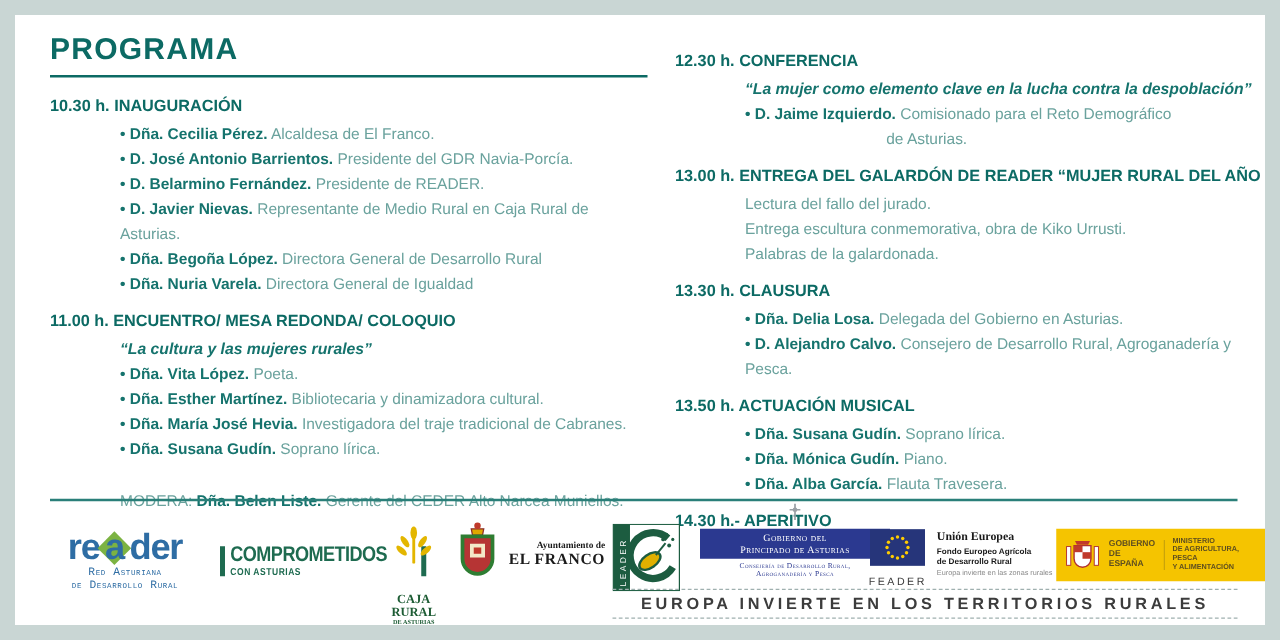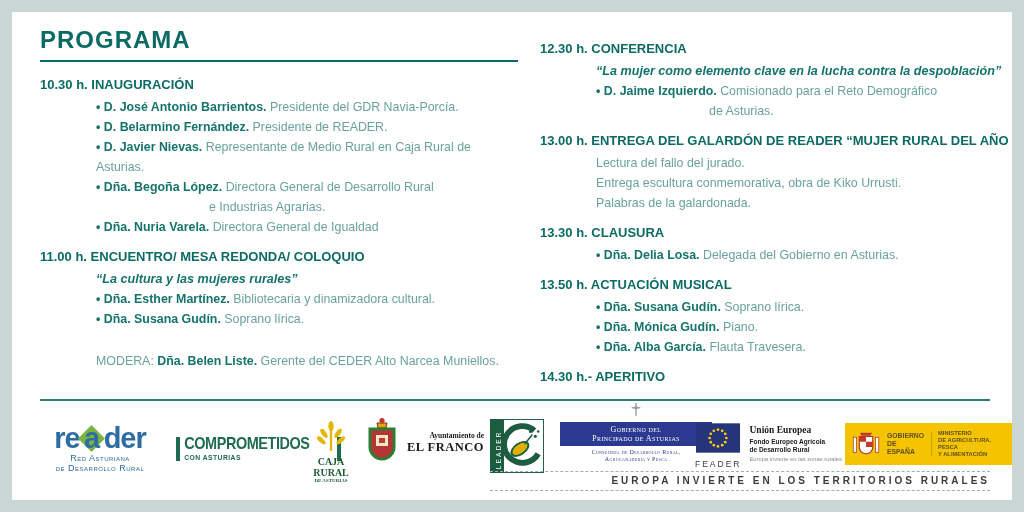--- a/index.html
+++ b/index.html
@@ -31,32 +31,32 @@
   
   .footer{position:absolute;left:0;right:0;top:387px;bottom:0;}
   .footer-rule{position:absolute;left:28px;right:22px;top:0;border-top:2px solid #2a7f79;}
   .logo{position:absolute;}
 
   
   .reader{left:28px;top:24px;width:120px;text-align:center;}
   .reader-word{font-size:29px;font-weight:700;color:#2e6da4;letter-spacing:-1px;line-height:30px;}
   .reader-a{position:relative;display:inline-block;width:24px;z-index:1;}
   .reader-a::before{content:'';position:absolute;left:2px;top:6px;width:19px;height:19px;background:#7cb342;transform:rotate(45deg);z-index:-1;}
-  .reader-tag{font-family:Liberation Sans, sans-serif;font-variant:small-caps;color:#2e6da4;font-size:9px;line-height:10px;letter-spacing:.5px;}
+  .reader-tag{font-family:Liberation Mono, monospace;font-variant:small-caps;color:#2e6da4;font-size:9px;line-height:10px;letter-spacing:.5px;}
 
   
   .compro{left:164px;top:36px;display:flex;align-items:stretch;color:#1e6b50;}
   .compro .bar{width:4px;background:#1e6b50;margin-top:2px;height:24px;}
   .compro .mid{padding:0 5px;transform:scaleX(.85);transform-origin:left;}
   .compro .l1{font-size:17px;font-weight:700;letter-spacing:-.5px;line-height:18px;}
   .compro .l2{font-size:8px;font-weight:700;letter-spacing:.5px;}
 
   
   .caja{left:288px;top:22px;width:62px;text-align:center;}
-  .caja .l1{font-family:"Liberation Serif",serif;font-weight:700;font-size:10px;color:#1d5c34;line-height:11px;margin-top:1px;}
+  .caja .l1{font-family:"Liberation Serif",serif;font-weight:700;font-size:10px;color:#1d5c34;line-height:11px;margin-top:18px;}
   .caja .l2{font-family:"Liberation Serif",serif;font-weight:700;font-size:5px;color:#1d5c34;}
 
   
   .franco{left:352px;top:18px;display:flex;align-items:center;gap:7px;}
   .franco .txt{text-align:right;font-family:"Liberation Serif",serif;color:#1a1a1a;}
   .franco .l1{font-size:7.5px;font-weight:700;}
   .franco .l2{font-size:12.5px;font-weight:700;letter-spacing:.5px;}
 
   
   .leader{left:478px;top:20px;}
@@ -75,46 +75,48 @@
   .eu .t1{font-size:9.5px;font-weight:700;color:#1a1a1a;line-height:11px;font-family:Liberation Serif, serif;}
   .eu .t2{font-size:6.5px;font-weight:700;color:#1a1a1a;line-height:7.5px;margin-top:2px;}
   .eu .t3{font-size:5.8px;color:#8a8a8a;margin-top:3px;}
 
   
   .spain{left:833px;top:24px;background:#f5c400;display:flex;align-items:center;gap:6px;padding:4px 8px 4px 6px;height:42px;}
   .spain .gov{font-size:6.8px;font-weight:700;color:#5f4f1f;line-height:8px;border-right:1px solid #c9a40a;padding-right:7px;}
   .spain .min{font-size:5.8px;font-weight:700;color:#5f4f1f;line-height:7px;}
 
   
-  .strip{position:absolute;left:478px;right:22px;top:72px;border-top:1px dashed #9fb0af;border-bottom:1px dashed #9fb0af;padding:3px 0 4px;text-align:right;font-size:10px;font-weight:700;letter-spacing:3px;color:#3c3c3c;}
+  .strip{position:absolute;left:478px;right:22px;top:72px;border-top:1px dashed #9fb0af;border-bottom:1px dashed #9fb0af;padding:3px 0 4px;text-align:center;font-size:13px;font-weight:700;letter-spacing:3px;color:#3c3c3c;}
 </style>
 </head>
 <body>
 
 <div class="page">
 
   <div class="title">PROGRAMA</div>
   <div class="title-rule"></div>
 
   <div class="col col-left">
     <div class="section">
       <div class="sec-heading">10.30 h. INAUGURACIÓN</div>
+      <div class="item"><span class="bullet">•</span> <span class="name">Dña. Cecilia Pérez.</span> <span class="desc">Alcaldesa de El Franco.</span></div>
       <div class="item"><span class="bullet">•</span> <span class="name">D. José Antonio Barrientos.</span> <span class="desc">Presidente del GDR Navia-Porcía.</span></div>
       <div class="item"><span class="bullet">•</span> <span class="name">D. Belarmino Fernández.</span> <span class="desc">Presidente de READER.</span></div>
       <div class="item"><span class="bullet">•</span> <span class="name">D. Javier Nievas.</span> <span class="desc">Representante de Medio Rural en Caja Rural de Asturias.</span></div>
       <div class="item"><span class="bullet">•</span> <span class="name">Dña. Begoña López.</span> <span class="desc">Directora General de Desarrollo Rural</span>
-        <div class="cont">e Industrias Agrarias.</div>
       </div>
       <div class="item"><span class="bullet">•</span> <span class="name">Dña. Nuria Varela.</span> <span class="desc">Directora General de Igualdad</span></div>
     </div>
 
     <div class="section">
       <div class="sec-heading">11.00 h. ENCUENTRO/ MESA REDONDA/ COLOQUIO</div>
       <div class="sec-subtitle">“La cultura y las mujeres rurales”</div>
+      <div class="item"><span class="bullet">•</span> <span class="name">Dña. Vita López.</span> <span class="desc">Poeta.</span></div>
       <div class="item"><span class="bullet">•</span> <span class="name">Dña. Esther Martínez.</span> <span class="desc">Bibliotecaria y dinamizadora cultural.</span></div>
+      <div class="item"><span class="bullet">•</span> <span class="name">Dña. María José Hevia.</span> <span class="desc">Investigadora del traje tradicional de Cabranes.</span></div>
       <div class="item"><span class="bullet">•</span> <span class="name">Dña. Susana Gudín.</span> <span class="desc">Soprano lírica.</span></div>
       <div class="item spaced"><span class="prefix">MODERA: </span><span class="name">Dña. Belen Liste.</span> <span class="desc">Gerente del CEDER Alto Narcea Muniellos.</span></div>
     </div>
   </div>
 
   <div class="col col-right">
     <div class="section">
       <div class="sec-heading">12.30 h. CONFERENCIA</div>
       <div class="sec-subtitle">“La mujer como elemento clave en la lucha contra la despoblación”</div>
       <div class="item"><span class="bullet">•</span> <span class="name">D. Jaime Izquierdo.</span> <span class="desc">Comisionado para el Reto Demográfico</span>
@@ -125,20 +127,21 @@
     <div class="section">
       <div class="sec-heading">13.00 h. ENTREGA DEL GALARDÓN DE READER “MUJER RURAL DEL AÑO 2019”</div>
       <div class="item"><span class="desc">Lectura del fallo del jurado.</span></div>
       <div class="item"><span class="desc">Entrega escultura conmemorativa, obra de Kiko Urrusti.</span></div>
       <div class="item"><span class="desc">Palabras de la galardonada.</span></div>
     </div>
 
     <div class="section">
       <div class="sec-heading">13.30 h. CLAUSURA</div>
       <div class="item"><span class="bullet">•</span> <span class="name">Dña. Delia Losa.</span> <span class="desc">Delegada del Gobierno en Asturias.</span></div>
+      <div class="item"><span class="bullet">•</span> <span class="name">D. Alejandro Calvo.</span> <span class="desc">Consejero de Desarrollo Rural, Agroganadería y Pesca.</span></div>
     </div>
 
     <div class="section">
       <div class="sec-heading">13.50 h. ACTUACIÓN MUSICAL</div>
       <div class="item"><span class="bullet">•</span> <span class="name">Dña. Susana Gudín.</span> <span class="desc">Soprano lírica.</span></div>
       <div class="item"><span class="bullet">•</span> <span class="name">Dña. Mónica Gudín.</span> <span class="desc">Piano.</span></div>
       <div class="item"><span class="bullet">•</span> <span class="name">Dña. Alba García.</span> <span class="desc">Flauta Travesera.</span></div>
     </div>
 
     <div class="section">

